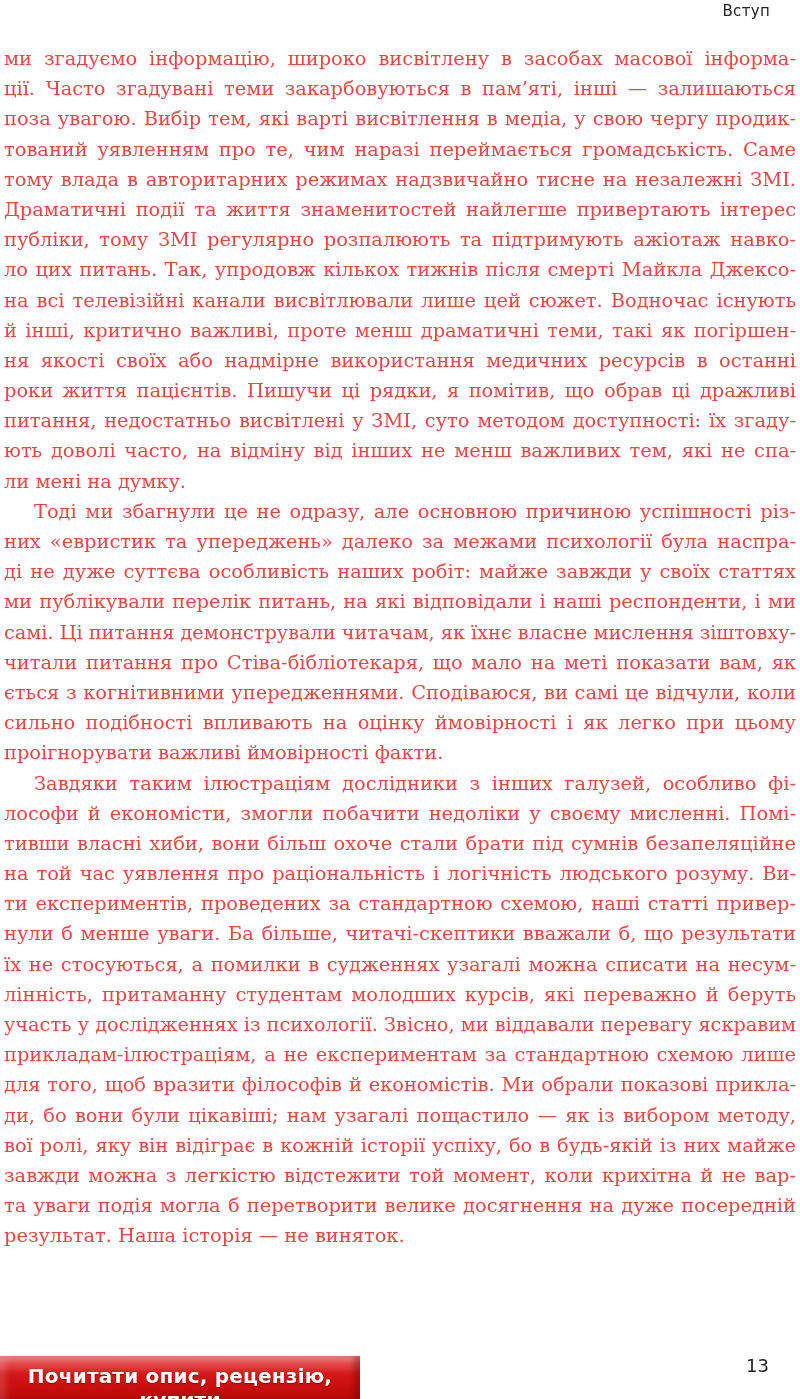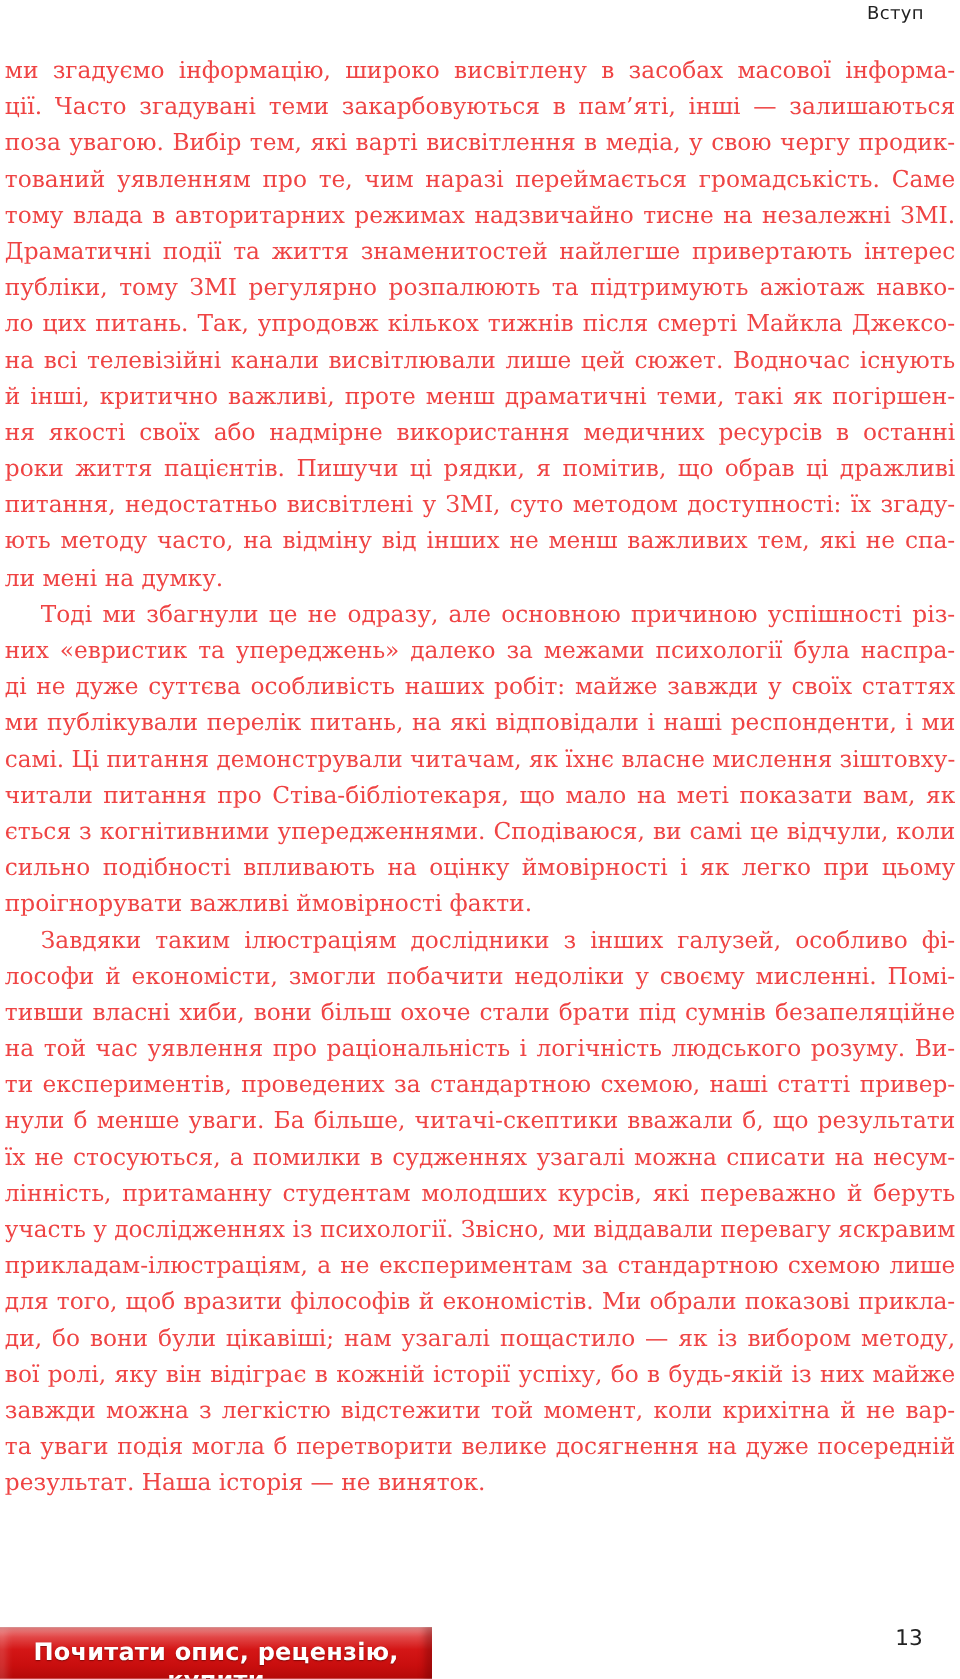--- a/index.html
+++ b/index.html
@@ -100,21 +100,21 @@
   <span class="line">тований уявленням про те, чим наразі переймається громадськість. Саме</span>
   <span class="line">тому влада в авторитарних режимах надзвичайно тисне на незалежні ЗМІ.</span>
   <span class="line">Драматичні події та життя знаменитостей найлегше привертають інтерес</span>
   <span class="line">публіки, тому ЗМІ регулярно розпалюють та підтримують ажіотаж навко-</span>
   <span class="line">ло цих питань. Так, упродовж кількох тижнів після смерті Майкла Джексо-</span>
   <span class="line">на всі телевізійні канали висвітлювали лише цей сюжет. Водночас існують</span>
   <span class="line">й інші, критично важливі, проте менш драматичні теми, такі як погіршен-</span>
   <span class="line">ня якості своїх або надмірне використання медичних ресурсів в останні</span>
   <span class="line">роки життя пацієнтів. Пишучи ці рядки, я помітив, що обрав ці дражливі</span>
   <span class="line">питання, недостатньо висвітлені у ЗМІ, суто методом доступності: їх згаду-</span>
-  <span class="line">ють методу часто, на відміну від інших не менш важливих тем, які не спа-</span>
+  <span class="line">ють доволі часто, на відміну від інших не менш важливих тем, які не спа-</span>
   <span class="line last">ли мені на думку.</span>
   <span class="line indent">Тоді ми збагнули це не одразу, але основною причиною успішності різ-</span>
   <span class="line">них «евристик та упереджень» далеко за межами психології була наспра-</span>
   <span class="line">ді не дуже суттєва особливість наших робіт: майже завжди у своїх статтях</span>
   <span class="line">ми публікували перелік питань, на які відповідали і наші респонденти, і ми</span>
   <span class="line" style="letter-spacing: 0px; transform-origin: left center; display: block; width: 797.641px; transform: scaleX(0.992928);">самі. Ці питання демонстрували читачам, як їхнє власне мислення зіштовху-</span>
   <span class="line">читали питання про Стіва-бібліотекаря, що мало на меті показати вам, як</span>
   <span class="line">ється з когнітивними упередженнями. Сподіваюся, ви самі це відчули, коли</span>
   <span class="line">сильно подібності впливають на оцінку ймовірності і як легко при цьому</span>
   <span class="line last">проігнорувати важливі ймовірності факти.</span>

